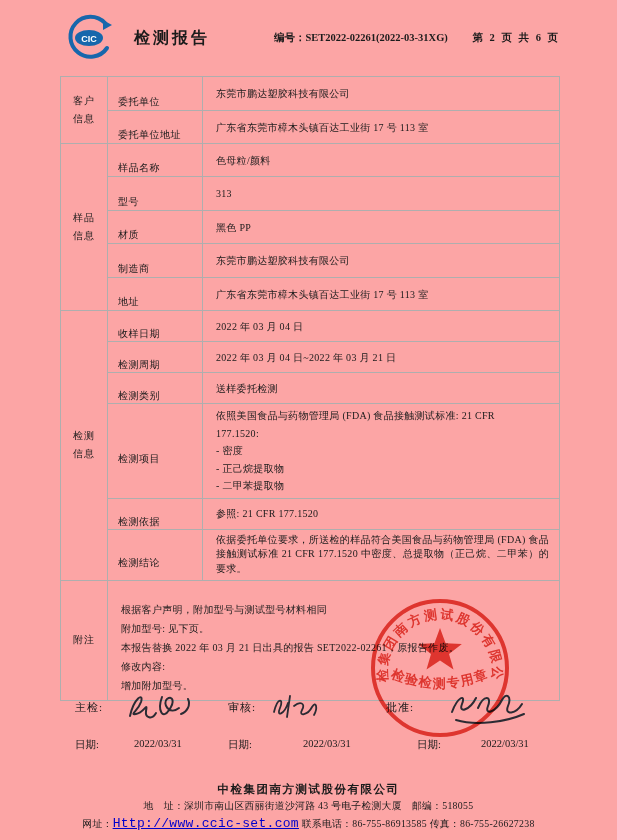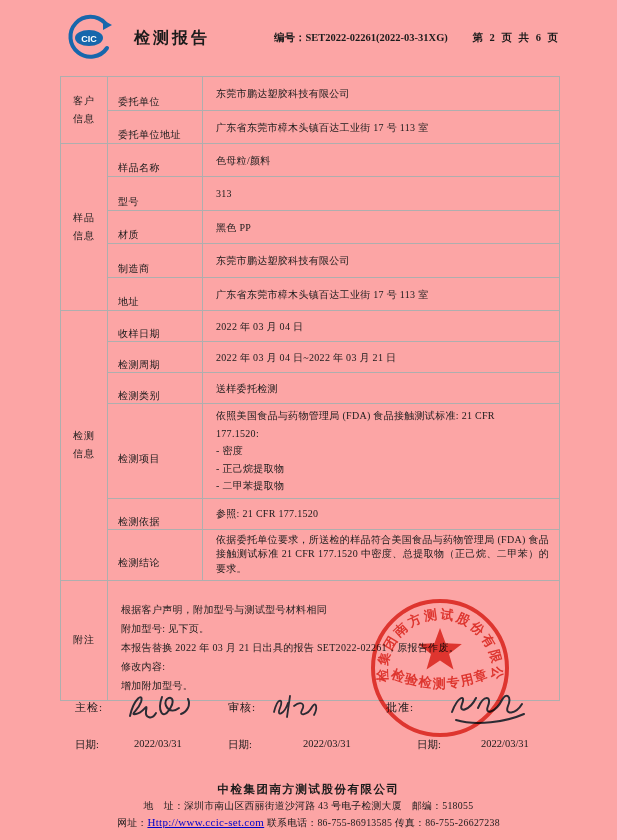--- a/index.html
+++ b/index.html
@@ -29,21 +29,21 @@
   .signatures{position:absolute; left:0; top:686px; width:617px; height:90px;}
   .signatures .slabel{position:absolute; font-size:11px; letter-spacing:1px; white-space:nowrap;}
   .signatures .sdate{position:absolute; font-size:10.5px; white-space:nowrap;}
   .sig-svg{position:absolute;}
   
   .stamp{position:absolute; left:367px; top:595px; width:146px; height:146px; opacity:0.88; mix-blend-mode:multiply; pointer-events:none;}
   
   .footer{position:absolute; top:782px; left:0; width:617px; text-align:center;}
   .footer .company{font-weight:bold; font-size:11.5px; letter-spacing:1.5px;}
   .footer .line{font-size:9.8px; margin-top:3px; letter-spacing:0.3px;}
-  .footer a.weblink{color:#0000cc; text-decoration:underline; font-family:Liberation Serif, serif; font-size:11px;}
+  .footer a.weblink{color:#0000cc; text-decoration:underline; font-family:Liberation Mono, monospace; font-size:13px;}
 </style>
 </head>
 <body>
 
 <div class="page">
 
   <div class="header">
     <svg class="logo" width="58" height="48" viewBox="0 0 58 48">
       <path d="M 45,9 A 20,20 0 1 0 47,34" fill="none" stroke="#1767ac" stroke-width="4" stroke-linecap="round"></path>
       <path d="M 43,6 L 52,11 L 43,16 Z" fill="#1767ac"></path>

